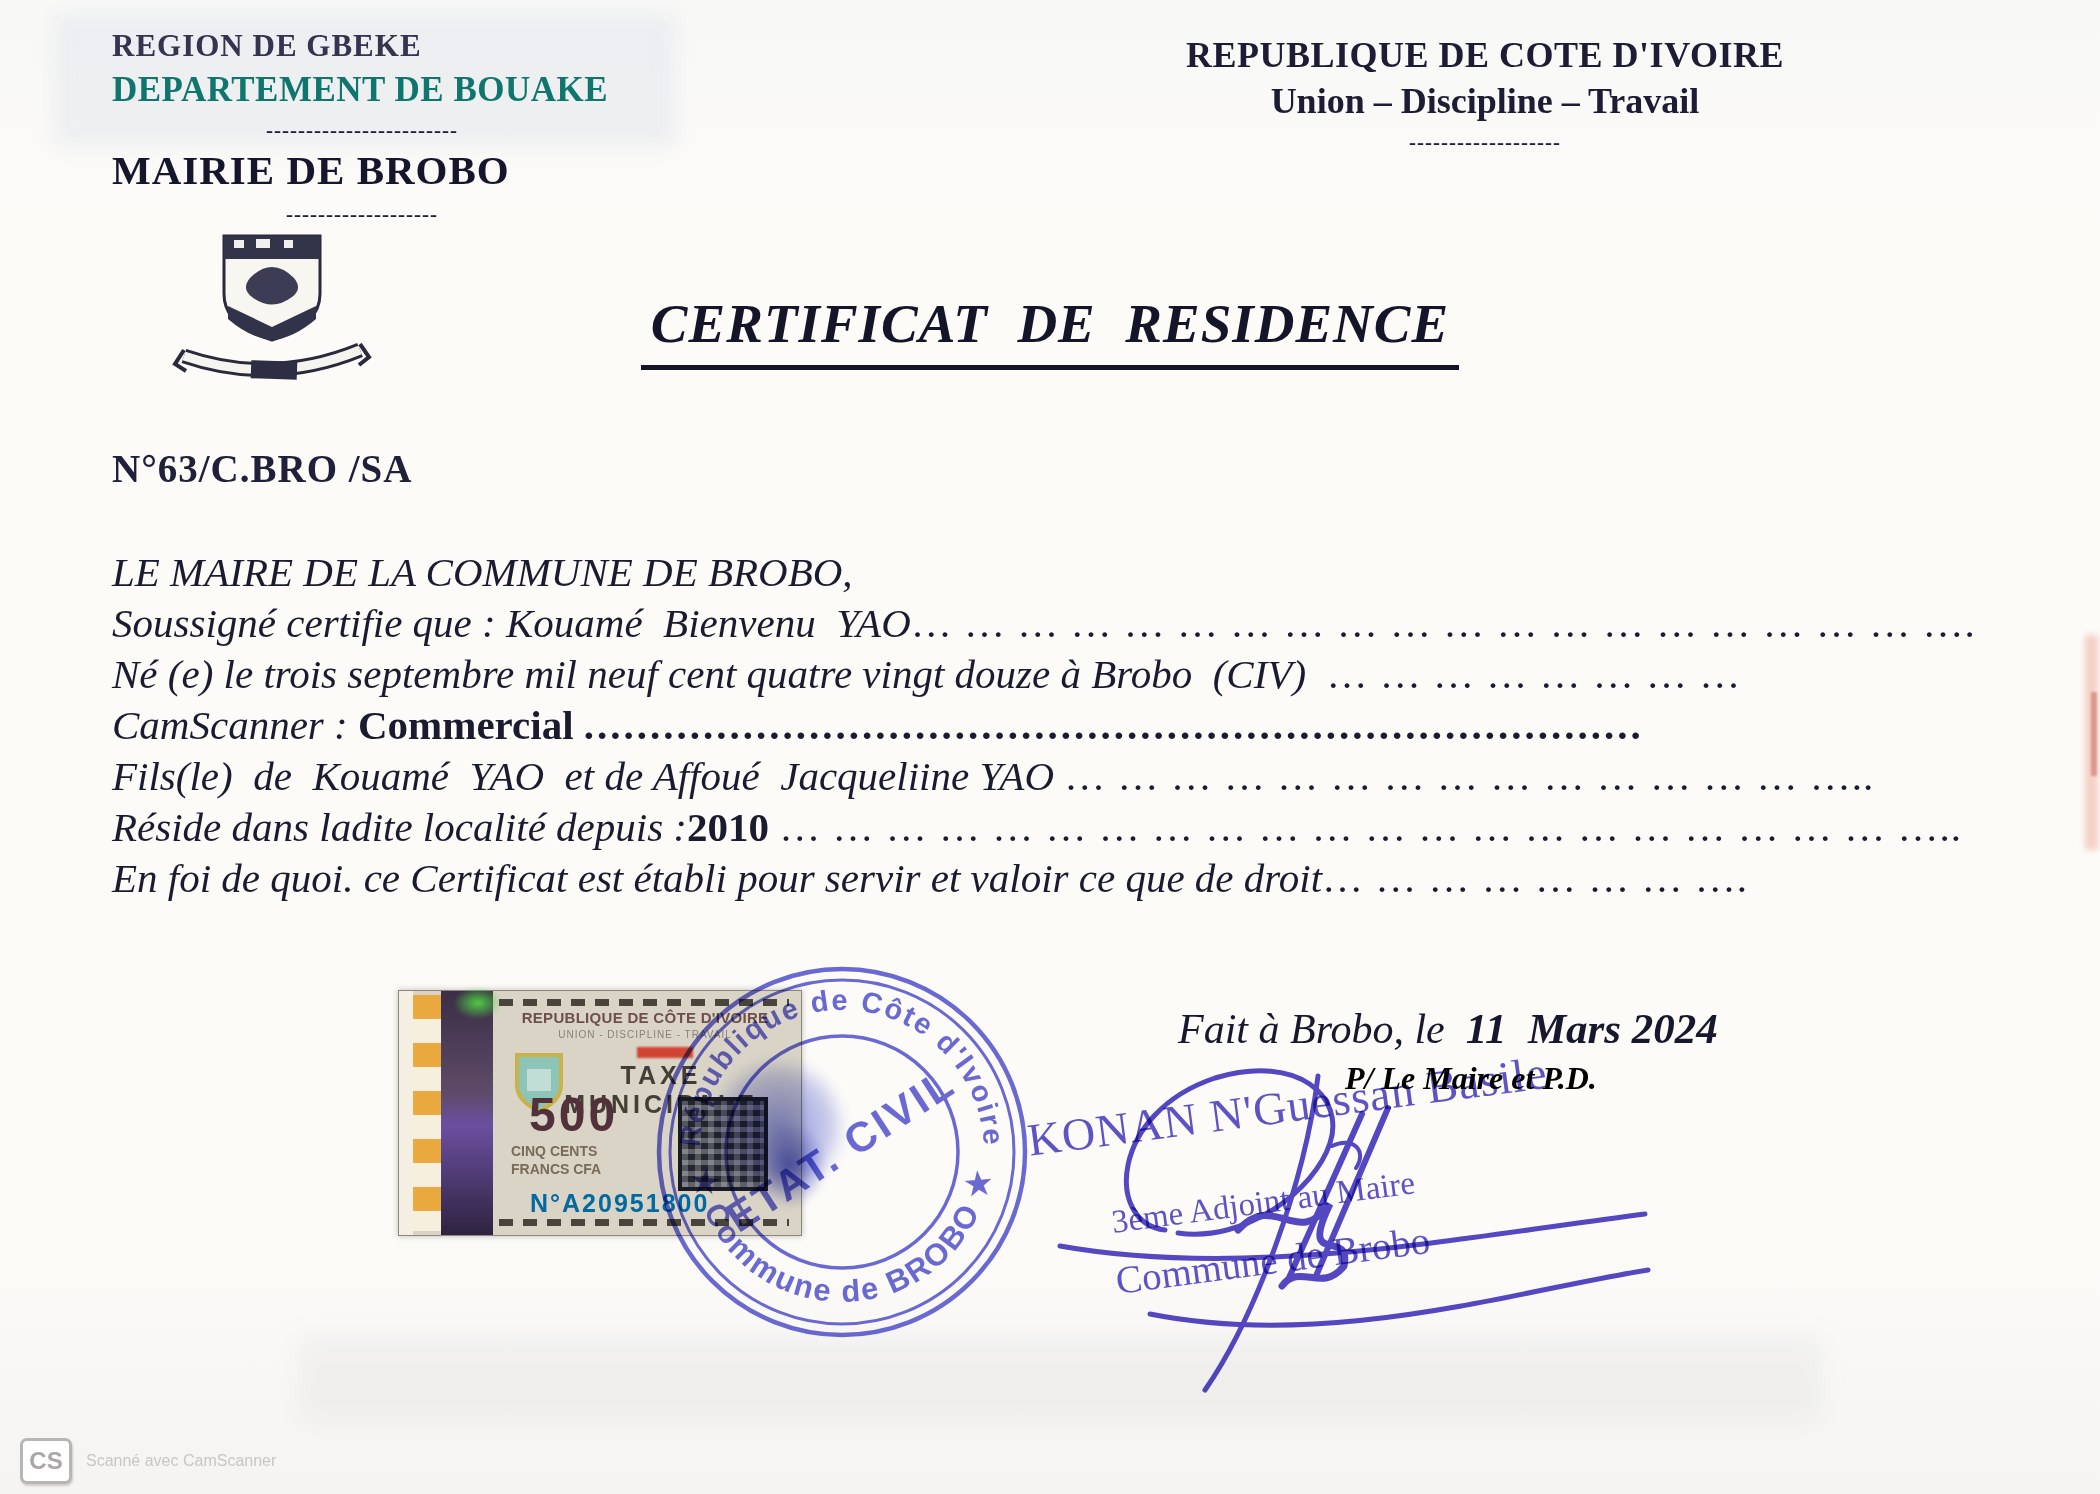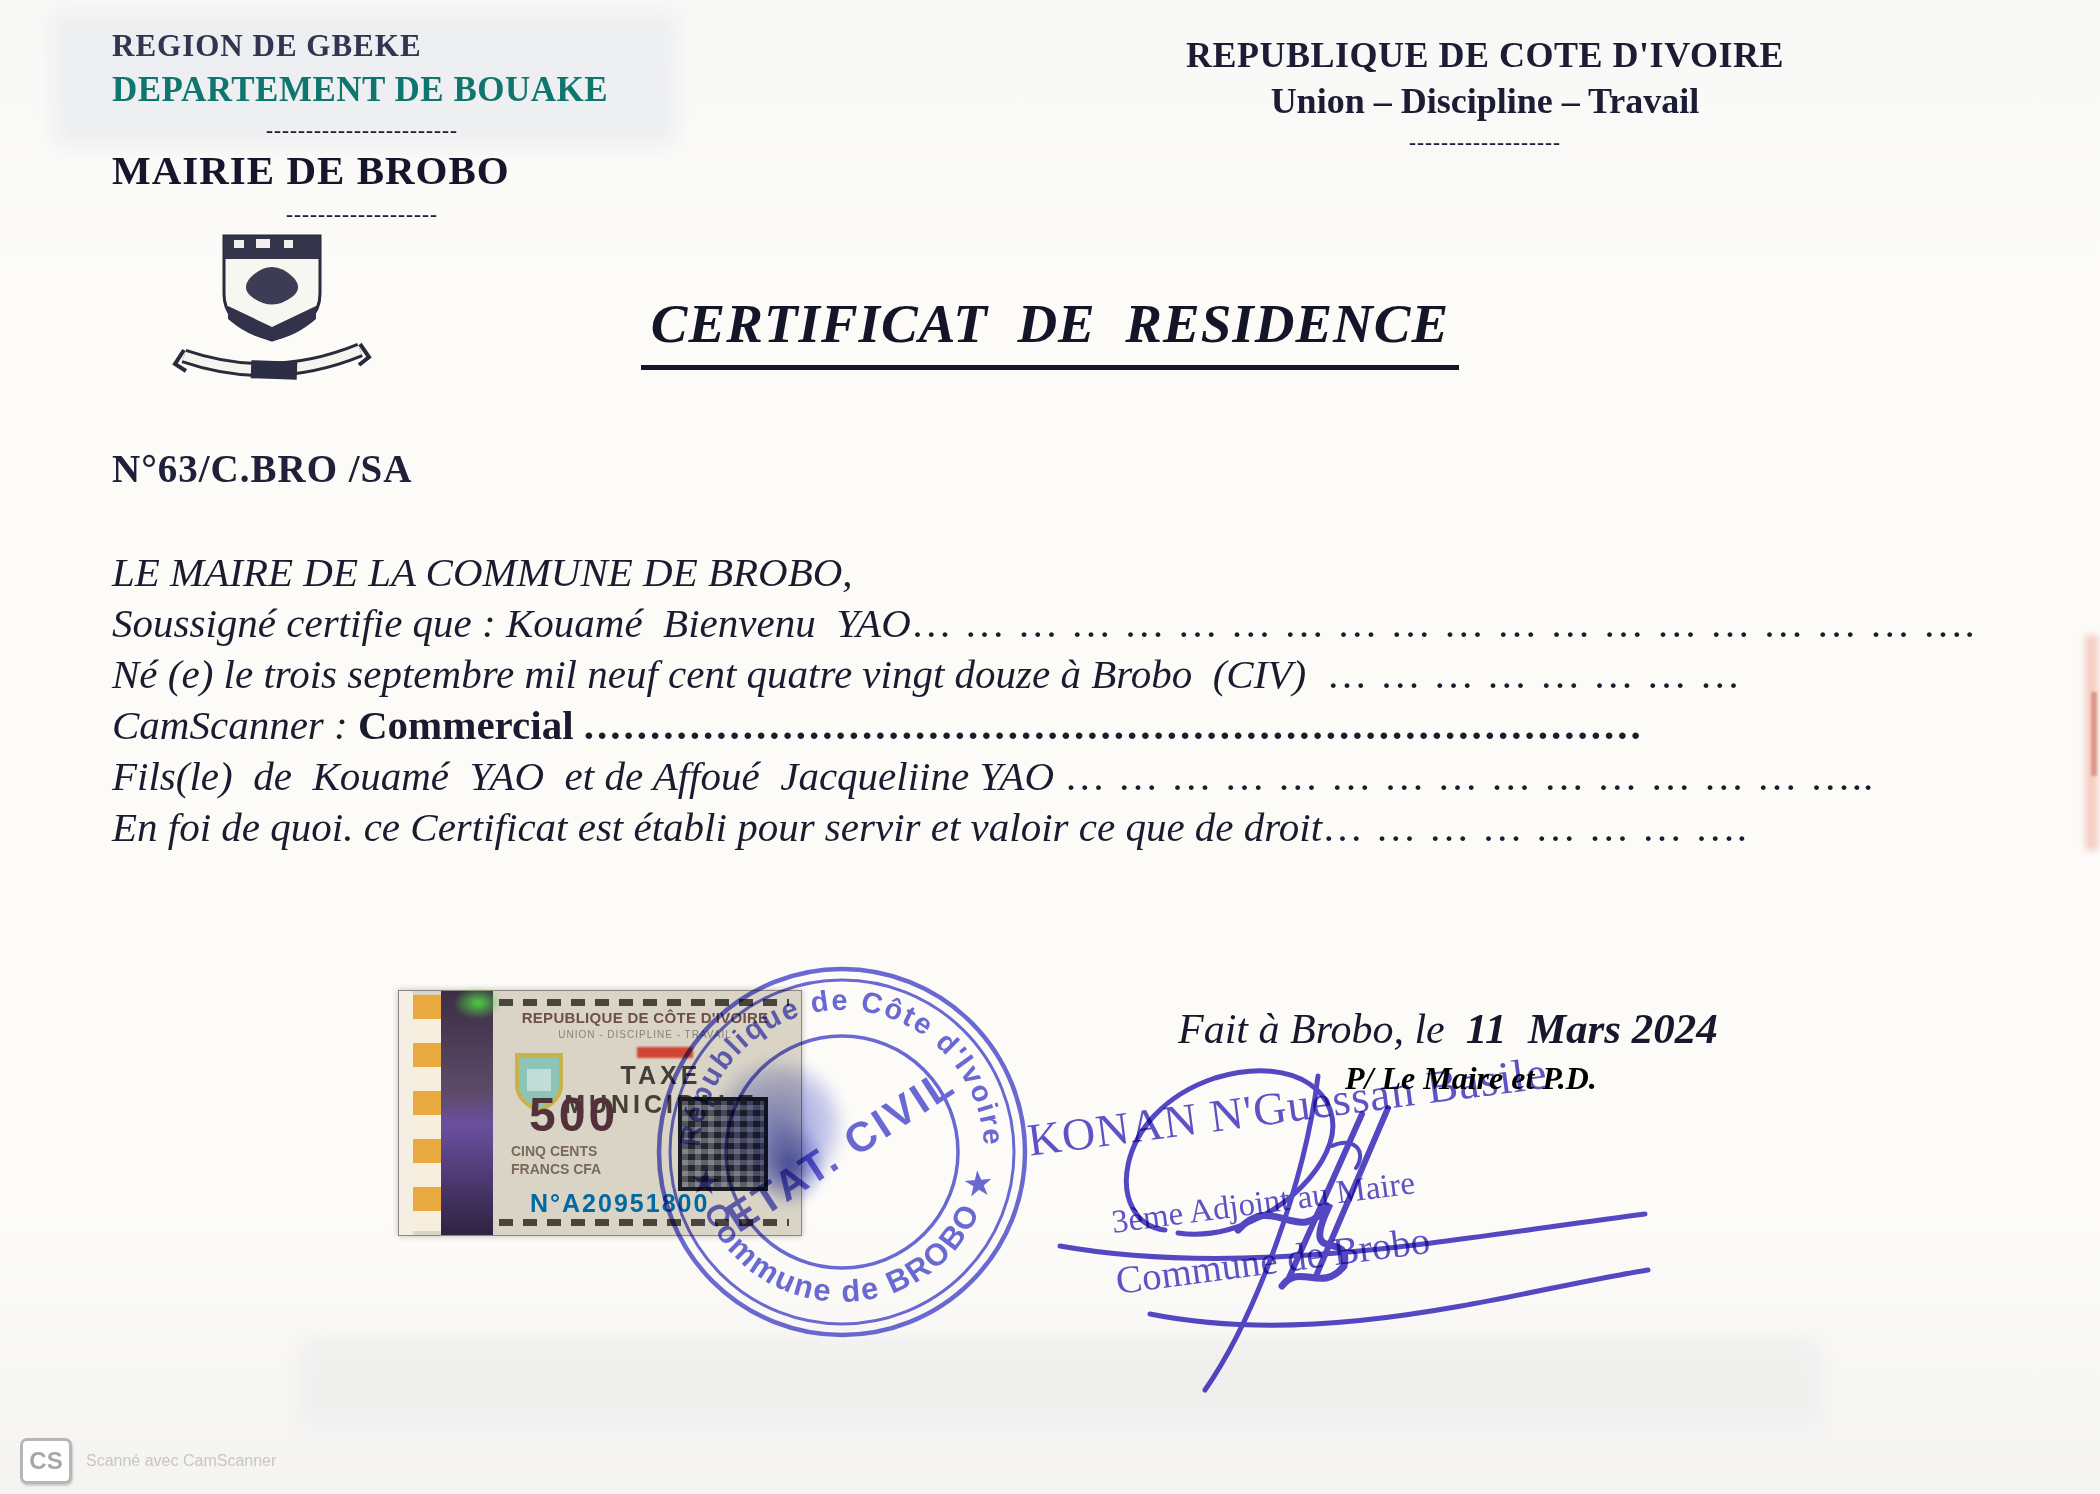--- a/index.html
+++ b/index.html
@@ -151,20 +151,21 @@
   </div>
 
   <div class="abs ref">N°63/C.BRO /SA</div>
 
   <div class="abs body">
     <div class="bline"><span>LE MAIRE DE LA COMMUNE DE BROBO,</span></div>
     <div class="bline"><span>Soussigné certifie que : Kouamé  Bienvenu  YAO</span><span class="ld">… … … … … … … … … … … … … … … … … … … ….</span></div>
     <div class="bline"><span>Né (e) le trois septembre mil neuf cent quatre vingt douze à Brobo  (CIV)  </span><span class="ld">… … … … … … … …</span></div>
     <div class="bline"><span>CamScanner : </span><span class="bv">Commercial </span><span class="ld dense">................................................................................</span></div>
     <div class="bline"><span>Fils(le)  de  Kouamé  YAO  et de Affoué  Jacqueliine YAO </span><span class="ld">… … … … … … … … … … … … … … …..</span></div>
+    <div class="bline"><span>Réside dans ladite localité depuis :</span><span class="bv">2010 </span><span class="ld">… … … … … … … … … … … … … … … … … … … … … …..</span></div>
     <div class="bline"><span>En foi de quoi. ce Certificat est établi pour servir et valoir ce que de droit</span><span class="ld">… … … … … … … ….</span></div>
   </div>
 
   <div class="abs sticker">
     <div class="abs white-edge"></div>
     <div class="abs stripes"></div>
     <div class="abs pband"></div>
     <div class="abs green"></div>
     <div class="abs topdash"></div>
     <div class="abs country">REPUBLIQUE DE CÔTE D'IVOIRE</div>

